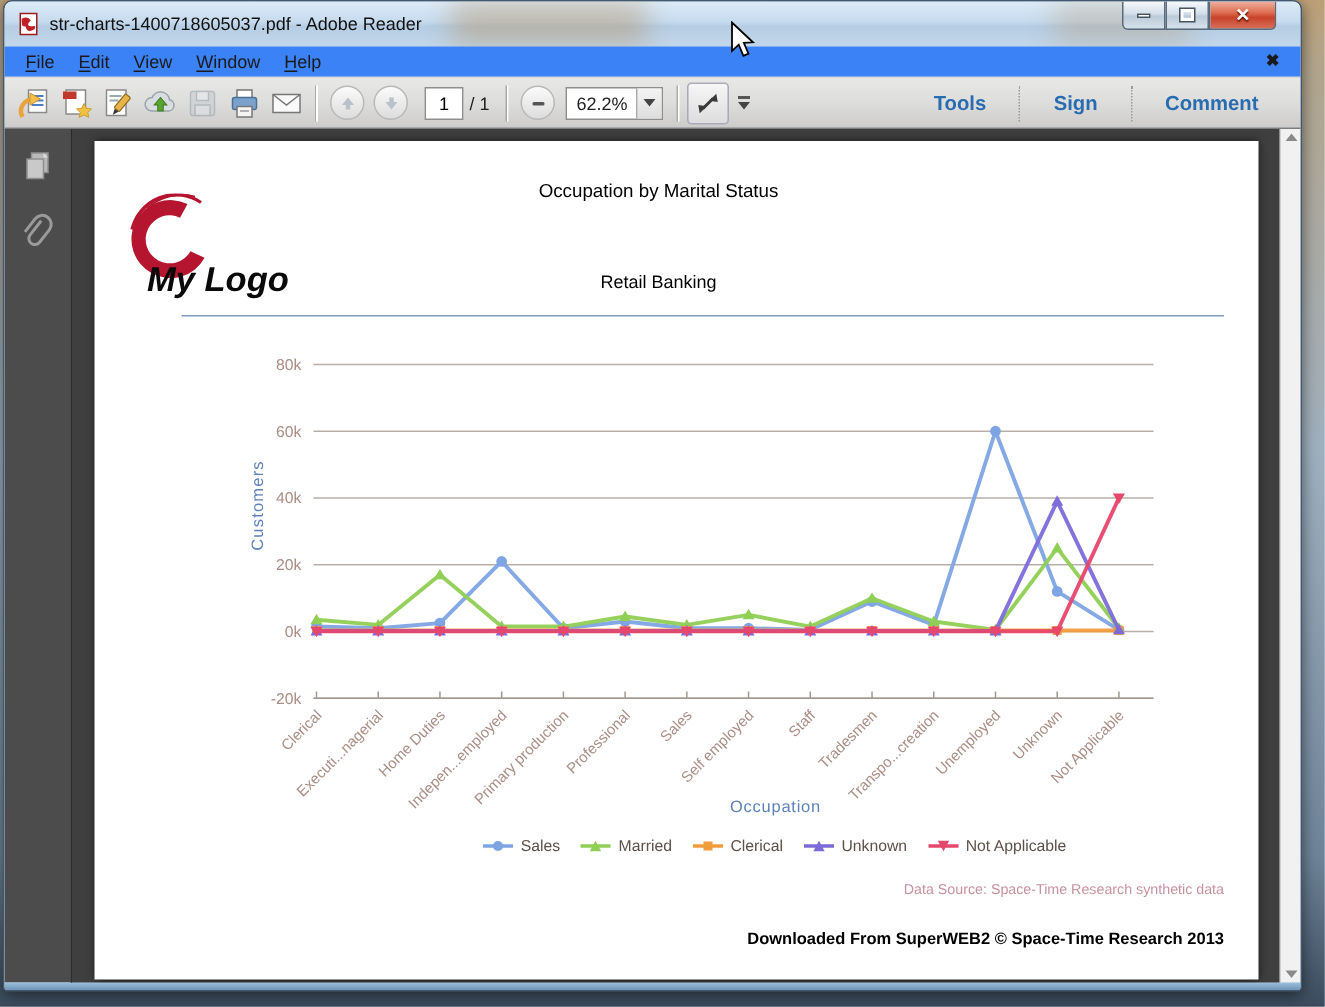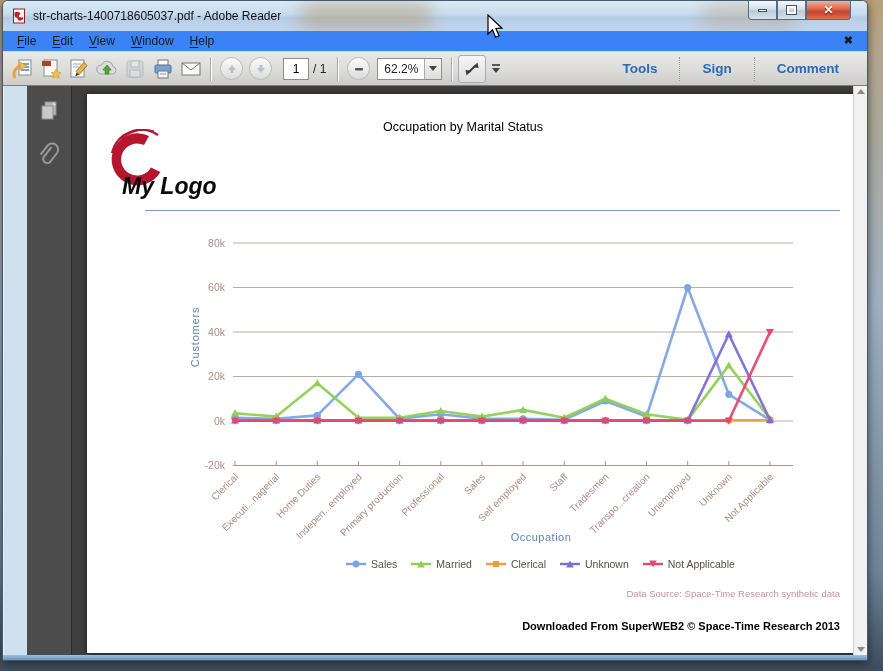--- a/index.html
+++ b/index.html
@@ -52,21 +52,21 @@
   .zoom-val{ font-size:12px; color:#222; padding:3px 6px 0 6px; min-width:44px; }
   .zoom-dd{ width:17px; border-left:1px solid #aaa; background:linear-gradient(180deg,#f4f4f4,#ddd);
     display:flex; align-items:center; justify-content:center; }
   .dd-arrow{ width:0; height:0; border-left:4px solid transparent; border-right:4px solid transparent; border-top:5px solid #444; }
   .chev-more{ display:flex; flex-direction:column; align-items:center; margin:0 6px; }
   .chev-more .bar{ width:8px; height:1.5px; background:#555; margin-bottom:2px; }
   .right-tools{ margin-left:auto; display:flex; align-items:center; height:100%; }
   .app-mode{ font-size:13.5px; font-weight:bold; color:#2a6cb0; padding:0 22px; height:24px; line-height:24px; }
   .dotted-sep{ height:24px; border-left:1px dotted #9a9a9a; }
   
-  .main{ flex:1 1 auto; min-height:0; display:flex;margin-left:24px; }
+  .main{ flex:1 1 auto; min-height:0; display:flex; }
   .sidebar{ flex:0 0 44px; background:#4c4c4c; padding-top:8px; display:flex; flex-direction:column; align-items:center; gap:14px; }
   .side-btn{ width:32px; height:32px; display:flex; align-items:center; justify-content:center; border-radius:3px; }
   .docpane{ flex:1 1 auto; background:#3f3f3f; position:relative; border-left:1px solid #2b2b2b; overflow:hidden; }
   .scrollbar{ flex:0 0 14px; background:#f1f1f1; border-left:1px solid #d0d0d0;
     display:flex; flex-direction:column; justify-content:space-between; align-items:center; padding:3px 0; }
   .sb-arrow{ width:0; height:0; border-left:4px solid transparent; border-right:4px solid transparent; }
   .sb-up{ border-bottom:5px solid #8a8a8a; }
   .sb-down{ border-top:5px solid #8a8a8a; }
   .bottomedge{ flex:0 0 5px; background:linear-gradient(180deg,#9cc0dd,#6e94b6); }
   
@@ -255,20 +255,21 @@
       <div class="page">
         <div class="doc-title">Occupation by Marital Status</div>
 
         <svg class="logo" viewBox="0 0 112 76">
           <path d="M41 7 A26 26 0 1 0 52.4 42.9 L43 38.5 A16 16 0 1 1 36 16.1 Z" fill="#b5152f"></path>
           <path d="M4 24 A30 30 0 0 1 50 6" fill="none" stroke="#b5152f" stroke-width="2.2"></path>
           <path d="M14 10 A34 34 0 0 1 46 2" fill="none" stroke="#b5152f" stroke-width="1.2"></path>
           <text x="14" y="65" font-family="Liberation Sans, sans-serif" font-size="23" font-weight="bold" font-style="italic" fill="#0a0a0a">My Logo</text>
         </svg>
 
+        <div class="doc-subtitle">Retail Banking</div>
         <div class="rule"></div>
 
         <svg class="chart-svg" id="chart" viewBox="0 0 776 560">
             <line x1="146" y1="149" x2="706" y2="149" stroke="#b9afa6" stroke-width="1"></line>
             <text x="138" y="152.5" text-anchor="end" fill="#aa8d84" font-size="10.5">80k</text>
             <line x1="146" y1="193.5" x2="706" y2="193.5" stroke="#b9afa6" stroke-width="1"></line>
             <text x="138" y="197" text-anchor="end" fill="#aa8d84" font-size="10.5">60k</text>
             <line x1="146" y1="238" x2="706" y2="238" stroke="#b9afa6" stroke-width="1"></line>
             <text x="138" y="241.5" text-anchor="end" fill="#aa8d84" font-size="10.5">40k</text>
             <line x1="146" y1="282.5" x2="706" y2="282.5" stroke="#b9afa6" stroke-width="1"></line>

